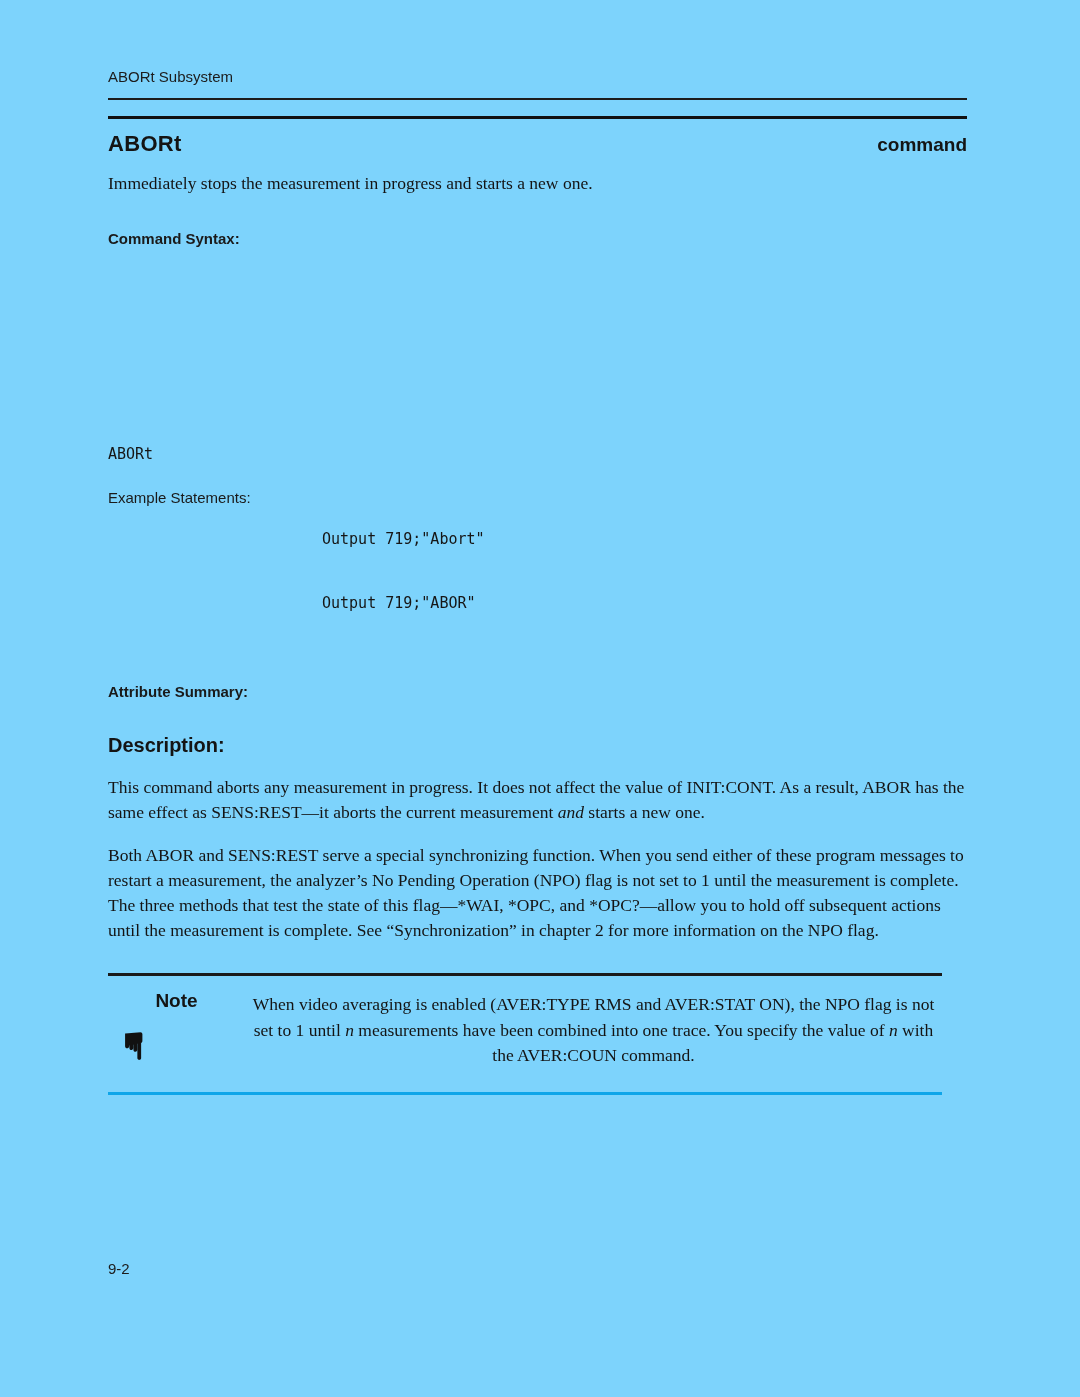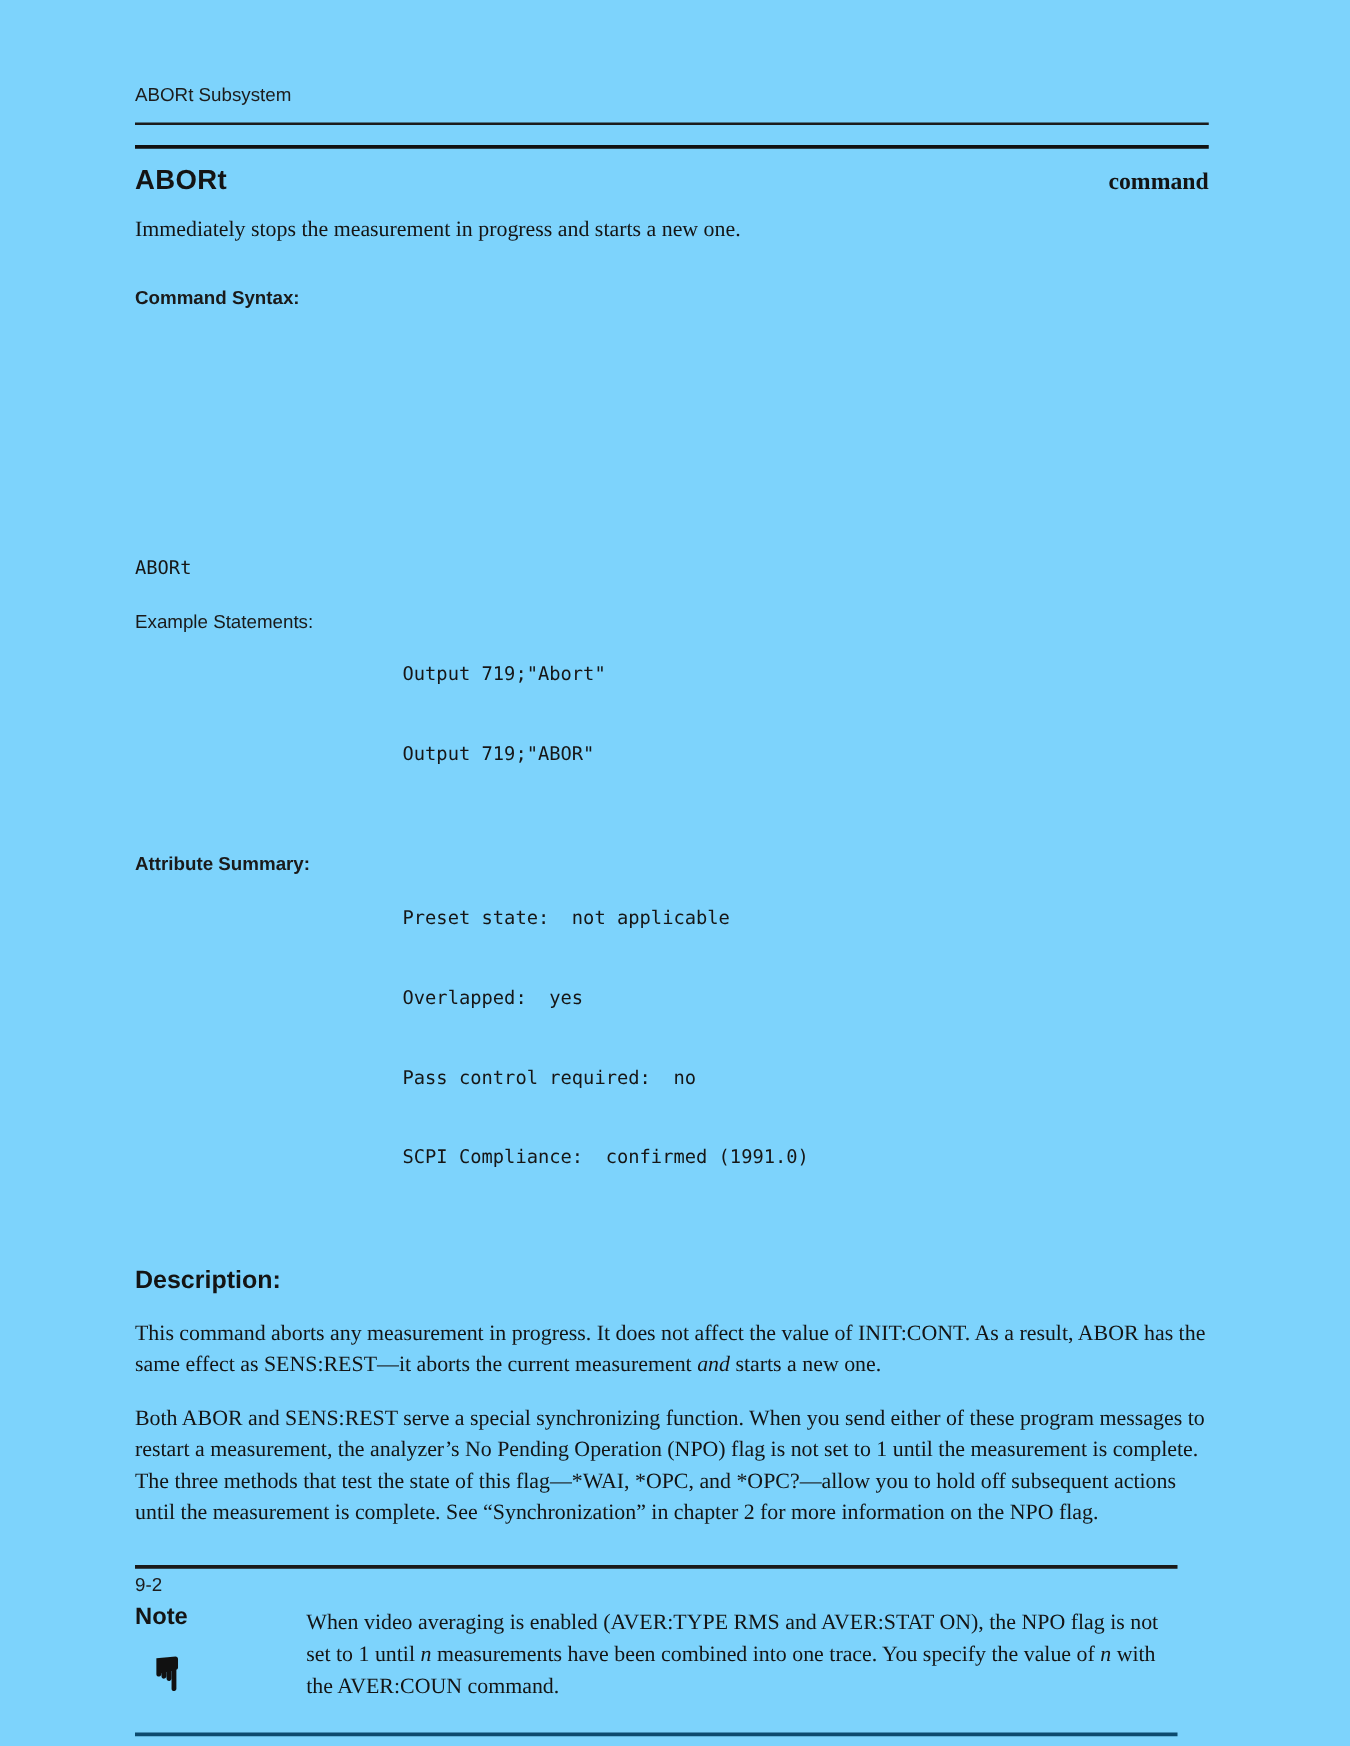--- a/index.html
+++ b/index.html
@@ -31,21 +31,21 @@
     align-items: baseline;
     margin-top: 4px;
   }
   .cmd-title {
     font-family: "Liberation Sans", sans-serif;
     font-weight: bold;
     font-size: 22px;
     letter-spacing: 0.3px;
   }
   .cmd-type {
-    font-family: Liberation Serif, serif;
+    font-family: Liberation Sans, sans-serif;
     font-weight: bold;
     font-size: 19px;
     margin-left: 39px;
   }
   .summary {
     font-size: 17.5px;
     margin: 14px 0 0 0;
     line-height: 1.4;
   }
 
@@ -82,23 +82,24 @@
     margin: 18px 0 0 0;
     color: #141414;
   }
   .body-para.second { }
   .italic { font-style: italic; }
 
   .note-block {
     margin-top: 30px;
     margin-right: 25px;
     border-top: 3px solid #1a1a1a;
-    border-bottom: 3px solid #0c4a6e;
-    padding: 28px 0 24px 0;
+    border-bottom: 3px solid #0ea5e9;
+    padding: 14px 0 24px 0;
     display: flex;
+    text-align: center;
   }
   .note-left { width: 137px; flex: 0 0 137px; }
   .note-label {
     font-family: "Liberation Sans", sans-serif;
     font-weight: bold;
     font-size: 19px;
   }
   .note-hand {
     margin-top: 12px;
     margin-left: 4px;
@@ -157,26 +158,20 @@
     <div class="row examples">
       <div class="row-label">Example Statements:</div>
       <div class="row-content">
         <div>Output 719;"Abort"</div>
         <div>Output 719;"ABOR"</div>
       </div>
     </div>
 
     <div class="row attrs">
       <div class="row-label bold">Attribute Summary:</div>
-      <div class="row-content">
-        <div>Preset state:  not applicable</div>
-        <div>Overlapped:  yes</div>
-        <div>Pass control required:  no</div>
-        <div>SCPI Compliance:  confirmed (1991.0)</div>
-      </div>
     </div>
 
     <div class="desc-label">Description:</div>
 
     <p class="body-para"><span>This command aborts any measurement in progress. It does not affect the value of INIT:CONT. As a result, ABOR has the same effect as SENS:REST—it aborts the current measurement </span><span class="italic">and</span><span> starts a new one.</span></p>
 
     <p class="body-para second">Both ABOR and SENS:REST serve a special synchronizing function. When you send either of these program messages to restart a measurement, the analyzer’s No Pending Operation (NPO) flag is not set to 1 until the measurement is complete. The three methods that test the state of this flag—*WAI, *OPC, and *OPC?—allow you to hold off subsequent actions until the measurement is complete. See “Synchronization” in chapter 2 for more information on the NPO flag.</p>
 
     <div class="note-block">
       <div class="note-left">

